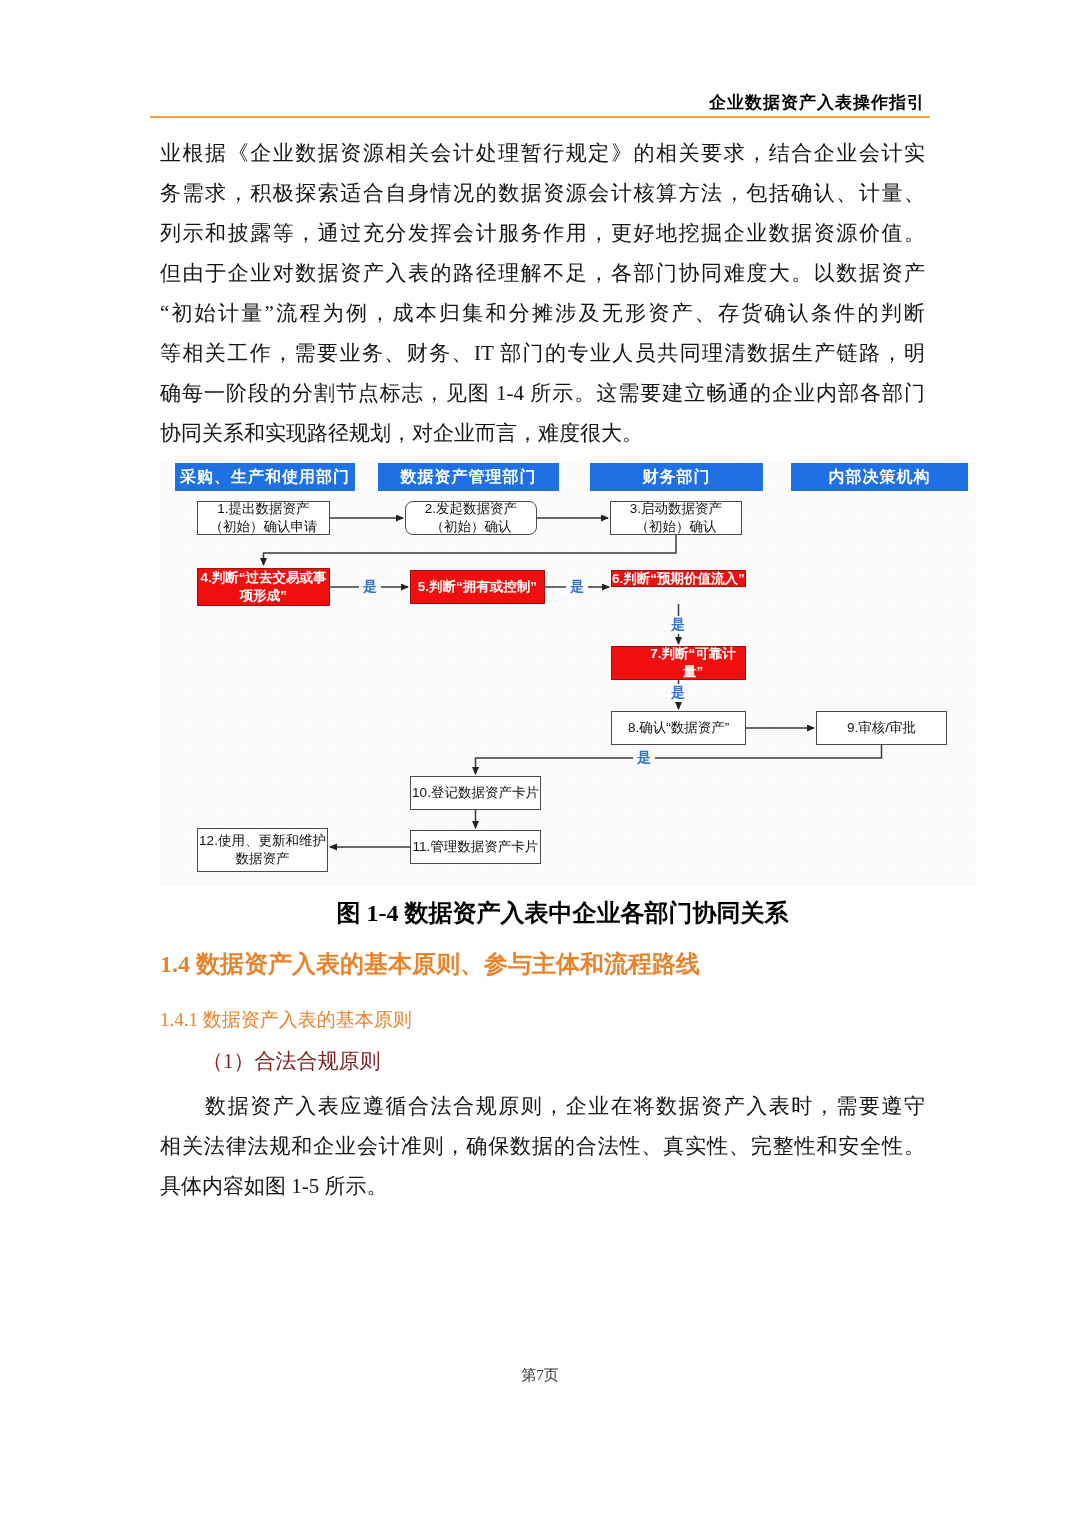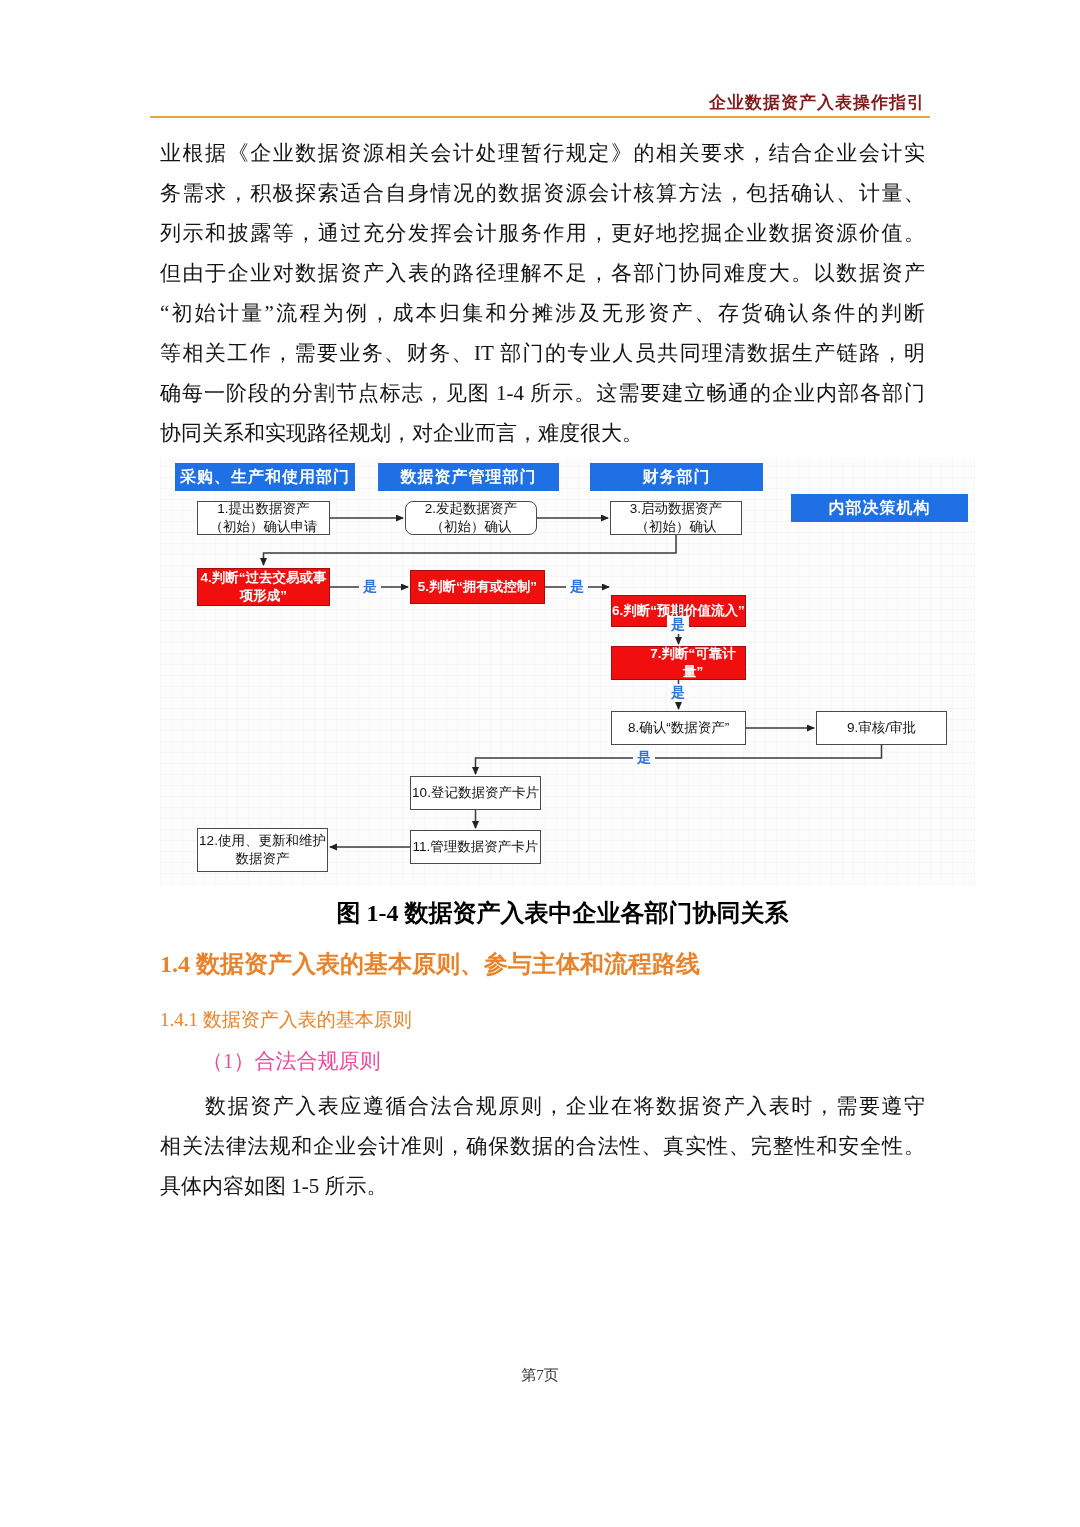--- a/index.html
+++ b/index.html
@@ -4,21 +4,21 @@
 <style>
   html,body{margin:0;padding:0;}
   body{
     width:1080px;height:1527px;position:relative;background:#ffffff;
     font-family:"Liberation Serif","DejaVu Serif",serif;color:#161616;
     overflow:hidden;
   }
   
   .hdr-title{
     position:absolute;top:91px;left:150px;width:775px;text-align:right;
-    color:#7f1d1d;font-weight:bold;font-size:17px;letter-spacing:1px;
+    color:#000000;font-weight:bold;font-size:17px;letter-spacing:1px;
   }
   .hdr-rule{position:absolute;top:116px;left:150px;width:780px;height:2px;background:#F0A23C;}
   
   .para{position:absolute;left:160px;width:765px;font-size:21px;color:#141414;}
   .para .ln{height:40px;line-height:40px;text-align:justify;text-align-last:justify;overflow:hidden;}
   .para .ln.last{text-align-last:left;}
   #para1{top:133px;}
   #para2{top:1086px;}
   
   .fig{
@@ -46,21 +46,21 @@
     color:#2E74D8;font-weight:bold;font-size:14px;padding:0 4px;z-index:2;
   }
   .connectors{position:absolute;left:0;top:0;z-index:1;}
   .caption{
     position:absolute;top:897px;left:160px;width:805px;text-align:center;
     font-weight:bold;font-size:24px;color:#000;
   }
   
   .h14{position:absolute;top:948px;left:160px;width:800px;font-size:24px;font-weight:bold;color:#E8832B;}
   .h141{position:absolute;top:1007px;left:160px;width:800px;font-size:19px;font-weight:normal;color:#E8832B;}
-  .principle{position:absolute;top:1046px;left:160px;width:765px;font-size:21px;line-height:30px;text-indent:2em;color:#ec4899;}
+  .principle{position:absolute;top:1046px;left:160px;width:765px;font-size:21px;line-height:30px;text-indent:2em;color:#7f1d1d;}
   
   .footer{position:absolute;top:1366px;left:0;width:1080px;text-align:center;font-size:15px;color:#333;}
 </style>
 </head>
 <body>
 
 <div class="hdr-title">企业数据资产入表操作指引</div>
 <div class="hdr-rule"></div>
 
 <div class="para" id="para1">
@@ -92,21 +92,21 @@
       <path d="M586 270 H654" marker-end="url(#ah)"></path>
       <path d="M721.5 287 V300 H315.5 V316" marker-end="url(#ah)"></path>
       <path d="M315.5 352 V370" marker-end="url(#ah)"></path>
       <path d="M250 389 H170" marker-end="url(#ah)"></path>
     </g>
   </svg>
 
   <div class="lane" style="left:15px;width:180px;">采购、生产和使用部门</div>
   <div class="lane" style="left:218px;width:181px;">数据资产管理部门</div>
   <div class="lane" style="left:430px;width:173px;">财务部门</div>
-  <div class="lane" style="left:631px;width:177px;margin-top:31px;">内部决策机构</div>
+  <div class="lane" style="left:631px;width:177px;">内部决策机构</div>
 
   <div class="fnode" style="left:37px;top:43px;width:133px;height:34px;">
       <span>1.提出数据资产
 （初始）确认申请</span>
     </div>
   <div class="fnode" style="left:245px;top:43px;width:132px;height:34px;border-radius:8px;">
       <span>2.发起数据资产
 （初始）确认</span>
     </div>
   <div class="fnode" style="left:450px;top:43px;width:132px;height:34px;">
@@ -114,21 +114,21 @@
 （初始）确认</span>
     </div>
 
   <div class="fnode red" style="left:37px;top:110px;width:133px;height:38px;">
       <span>4.判断“过去交易或事
 项形成”</span>
     </div>
   <div class="fnode red" style="left:250px;top:112px;width:135px;height:34px;">
       <span>5.判断“拥有或控制”</span>
     </div>
-  <div class="fnode red" style="left:451px;top:112px;width:135px;height:32px;margin-top:25px;">
+  <div class="fnode red" style="left:451px;top:112px;width:135px;height:17px;">
       <span>6.判断“预期价值流入”</span>
     </div>
   <div class="fnode red" style="left:451px;top:188px;width:135px;height:34px;padding-left:29px;">
       <span>7.判断“可靠计量”</span>
     </div>
 
   <div class="fnode" style="left:451px;top:253px;width:135px;height:34px;">
       <span>8.确认“数据资产”</span>
     </div>
   <div class="fnode" style="left:656px;top:253px;width:131px;height:34px;">

